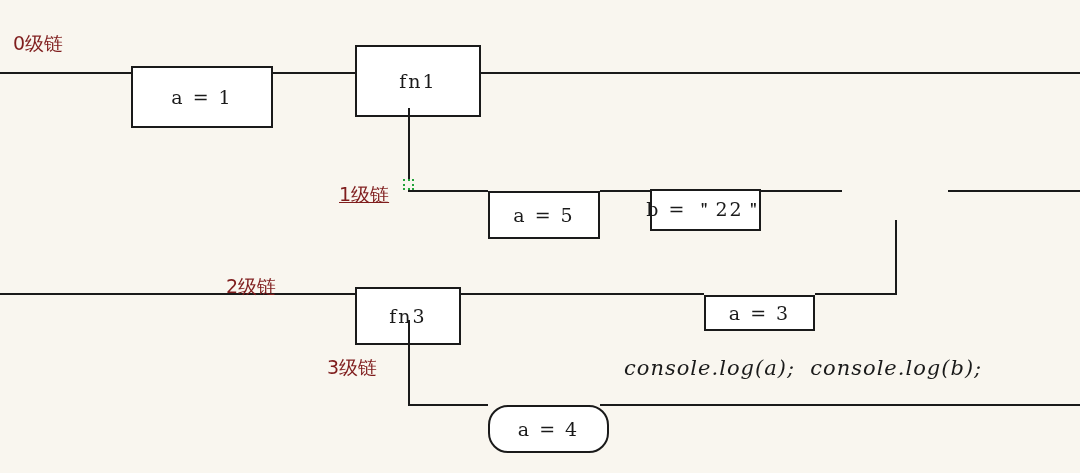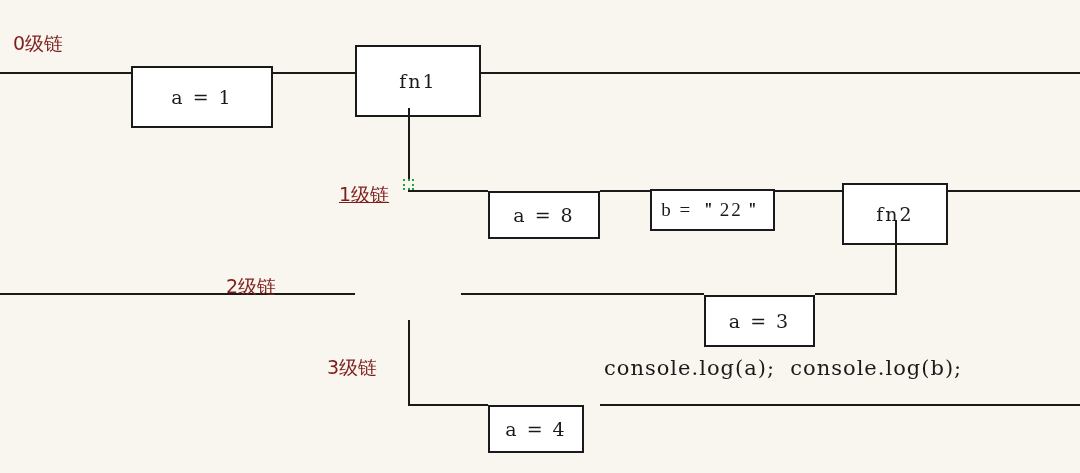--- a/index.html
+++ b/index.html
@@ -89,41 +89,41 @@
 
   <div class="hline" style="left:408px; top:190px; width:80px;"></div>
   <div class="hline" style="left:600px; top:190px; width:50px;"></div>
   <div class="hline" style="left:761px; top:190px; width:81px;"></div>
   <div class="hline" style="left:948px; top:190px; width:132px;"></div>
 
   <div class="chain-label" style="left:339px; top:182px;text-decoration:underline;">1级链</div>
 
   <div class="handle" style="left:403px; top:179px;"></div>
 
-  <div class="node" style="left:488px; top:166px; width:112px; height:48px;">a = 8</div>
+  <div class="node" style="left:488px; top:166px; width:112px; height:48px;">a = 5</div>
 
-  <div class="node" style="left:650px; top:164px; width:125px; height:42px;font-family:Liberation Serif, serif;">b = ＂22＂</div>
+  <div class="node" style="left:650px; top:164px; width:111px; height:42px;">b = ＂22＂</div>
 
-  <div class="node" style="left:842px; top:158px; width:106px; height:62px;">fn2</div>
 
   <div class="vline" style="left:895px; top:220px; height:74px;"></div>
   <div class="hline" style="left:815px; top:293px; width:82px;"></div>
 
   <div class="hline" style="left:0px; top:293px; width:355px;"></div>
   <div class="hline" style="left:461px; top:293px; width:243px;"></div>
 
   <div class="chain-label" style="left:226px; top:274px;">2级链</div>
 
+  <div class="node" style="left:355px; top:262px; width:106px; height:58px;">fn3</div>
 
-  <div class="node" style="left:704px; top:270px; width:111px; height:52px;text-align:center;">a = 3</div>
+  <div class="node" style="left:704px; top:270px; width:111px; height:36px;text-align:center;">a = 3</div>
 
   <div class="vline" style="left:408px; top:320px; height:84px;"></div>
 
   <div class="hline" style="left:408px; top:404px; width:80px;"></div>
   <div class="hline" style="left:600px; top:404px; width:480px;"></div>
 
   <div class="chain-label" style="left:327px; top:355px;">3级链</div>
 
-  <div class="node" style="left:488px; top:380px; width:96px; height:48px;">a = 4</div>
+  <div class="node" style="left:488px; top:380px; width:121px; height:48px;border-radius:20px;">a = 4</div>
 
-  <div class="code-text" style="left:604px; top:356px;">console.log(a);  console.log(b);</div>
+  <div class="code-text" style="left:624px; top:356px;font-style:italic;">console.log(a);  console.log(b);</div>
 
 </div>
 
 </body></html>

